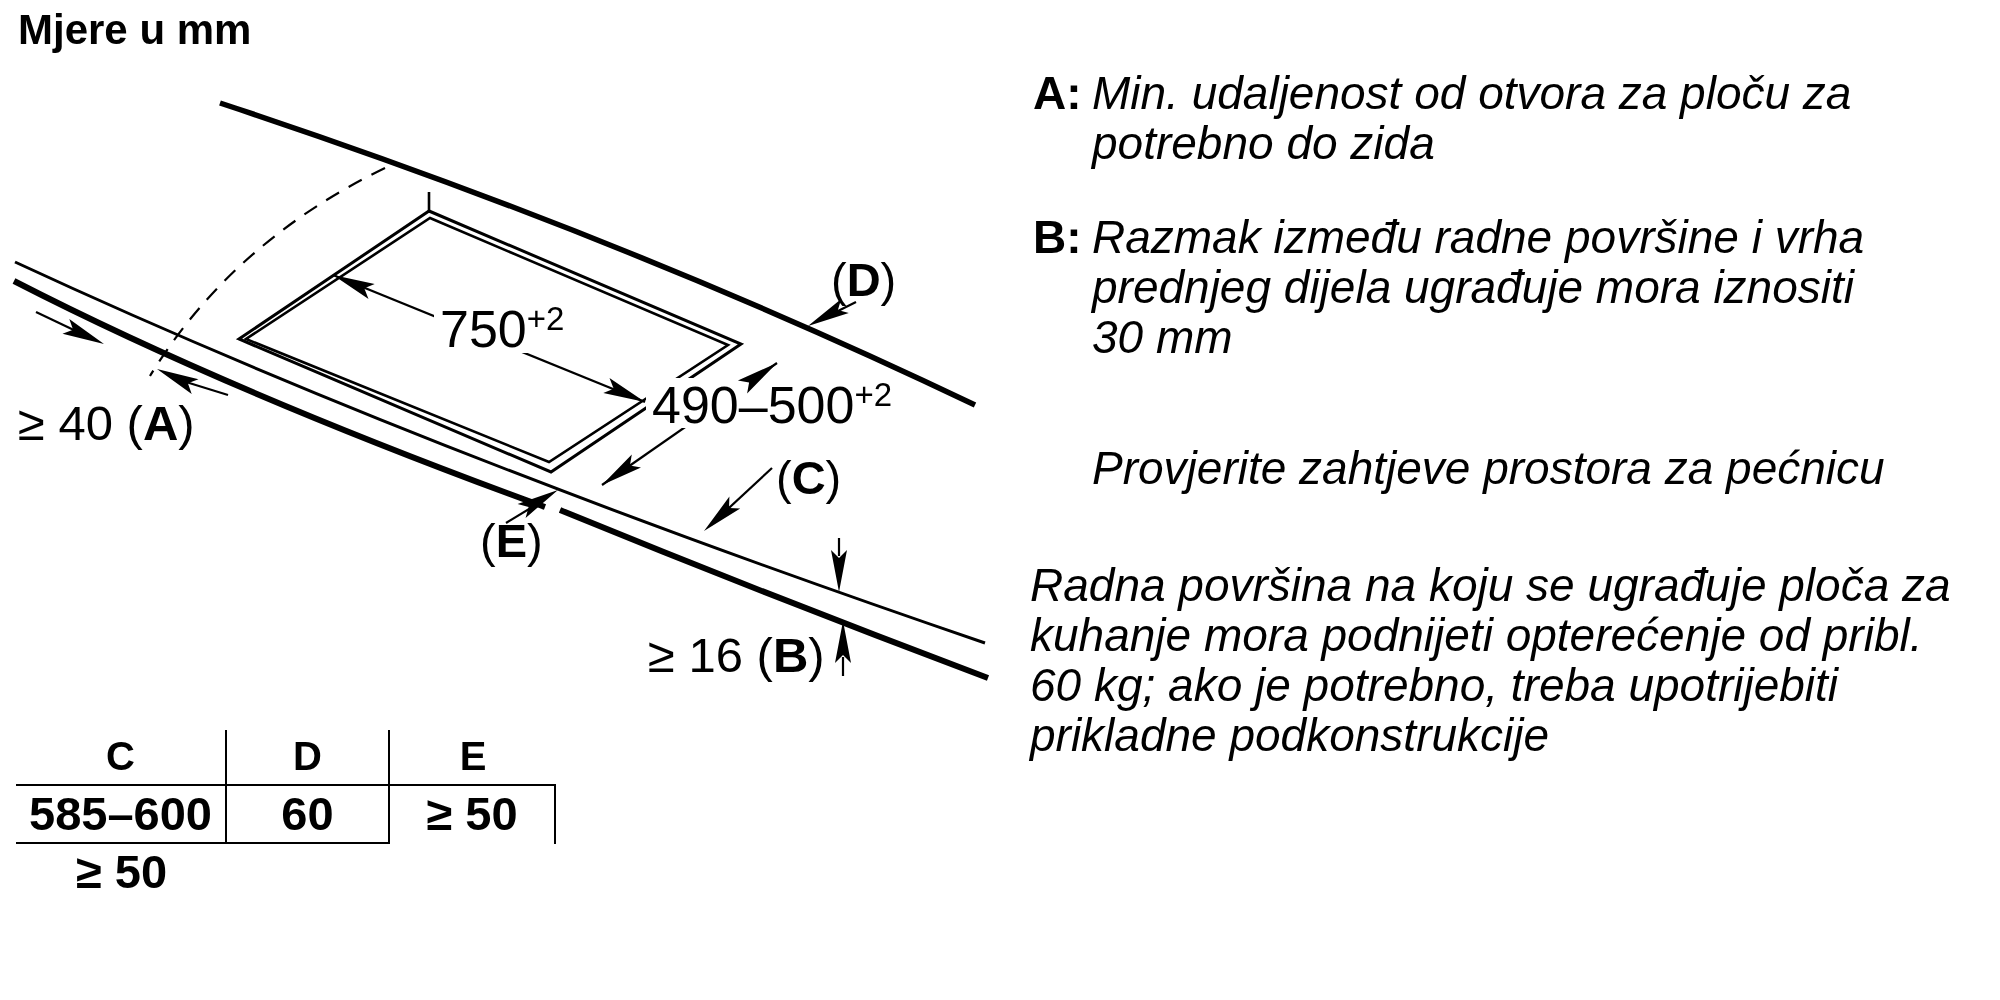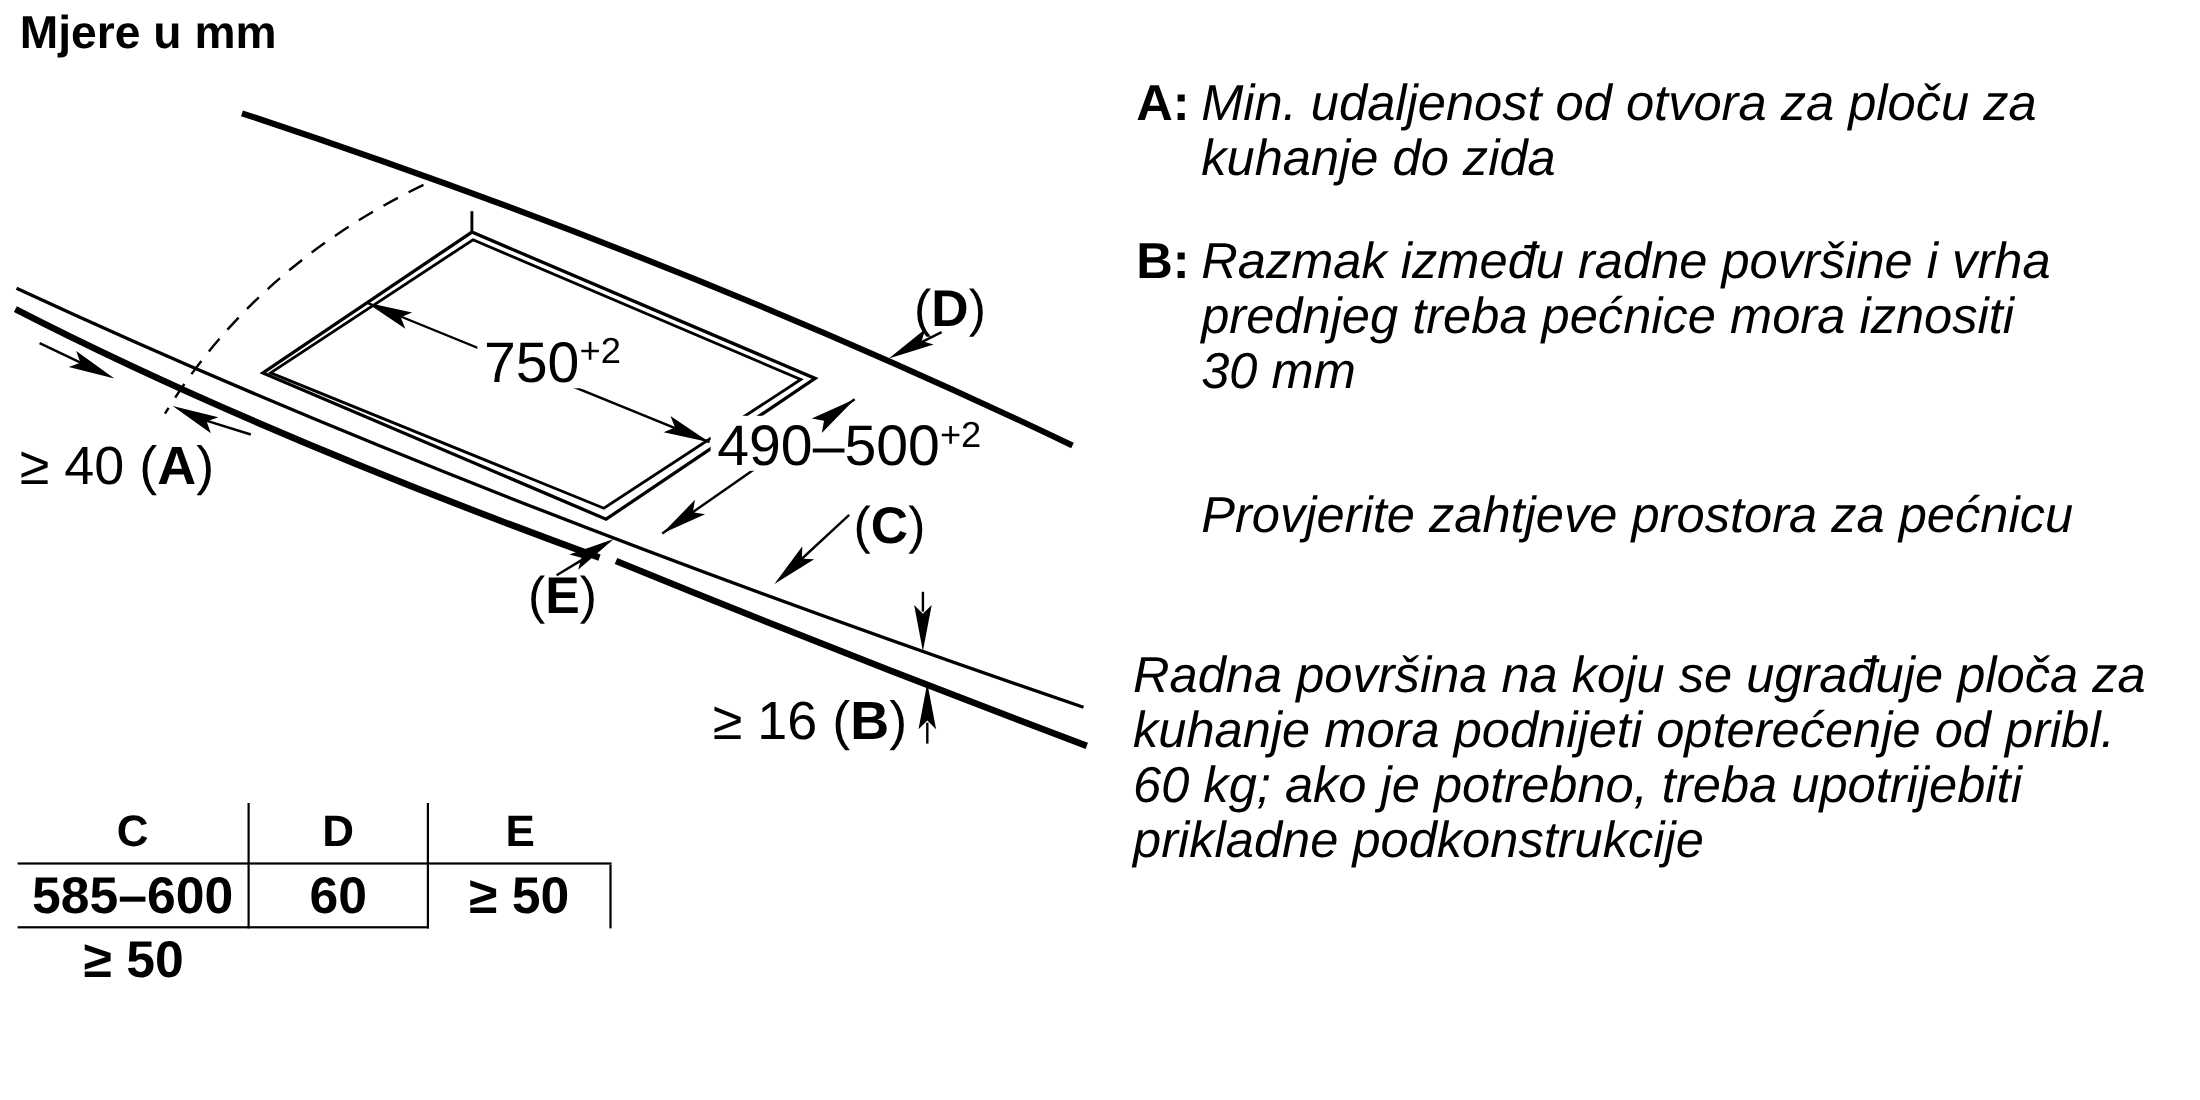--- a/index.html
+++ b/index.html
@@ -98,37 +98,37 @@
   <div class="cell bb br">60</div>
 
   <div class="cell br">≥ 50</div>
   <div class="cell">≥ 50</div>
 </div>
 
 <div class="note" style="left:1033px;top:68px">
   <span class="lbl">A:</span>
   <div class="lines">
     <span class="line">Min. udaljenost od otvora za ploču za</span>
-    <span class="line">kuhanje do zida</span>
+    <span class="line">potrebno do zida</span>
   </div>
 </div>
 
 <div class="note" style="left:1033px;top:212px">
   <span class="lbl">B:</span>
   <div class="lines">
     <span class="line">Razmak između radne površine i vrha</span>
-    <span class="line">prednjeg treba pećnice mora iznositi</span>
+    <span class="line">prednjeg dijela ugrađuje mora iznositi</span>
     <span class="line">30 mm</span>
   </div>
 </div>
 
 <div class="note" style="left:1092px;top:443px">
   <span class="line">Provjerite zahtjeve prostora za pećnicu</span>
 </div>
 
-<div class="note flush" style="left:1030px;top:588px">
+<div class="note flush" style="left:1030px;top:560px">
   <div class="lines">
     <span class="line">Radna površina na koju se ugrađuje ploča za</span>
     <span class="line">kuhanje mora podnijeti opterećenje od pribl.</span>
     <span class="line">60 kg; ako je potrebno, treba upotrijebiti</span>
     <span class="line">prikladne podkonstrukcije</span>
   </div>
 </div>
 
 </body></html>

